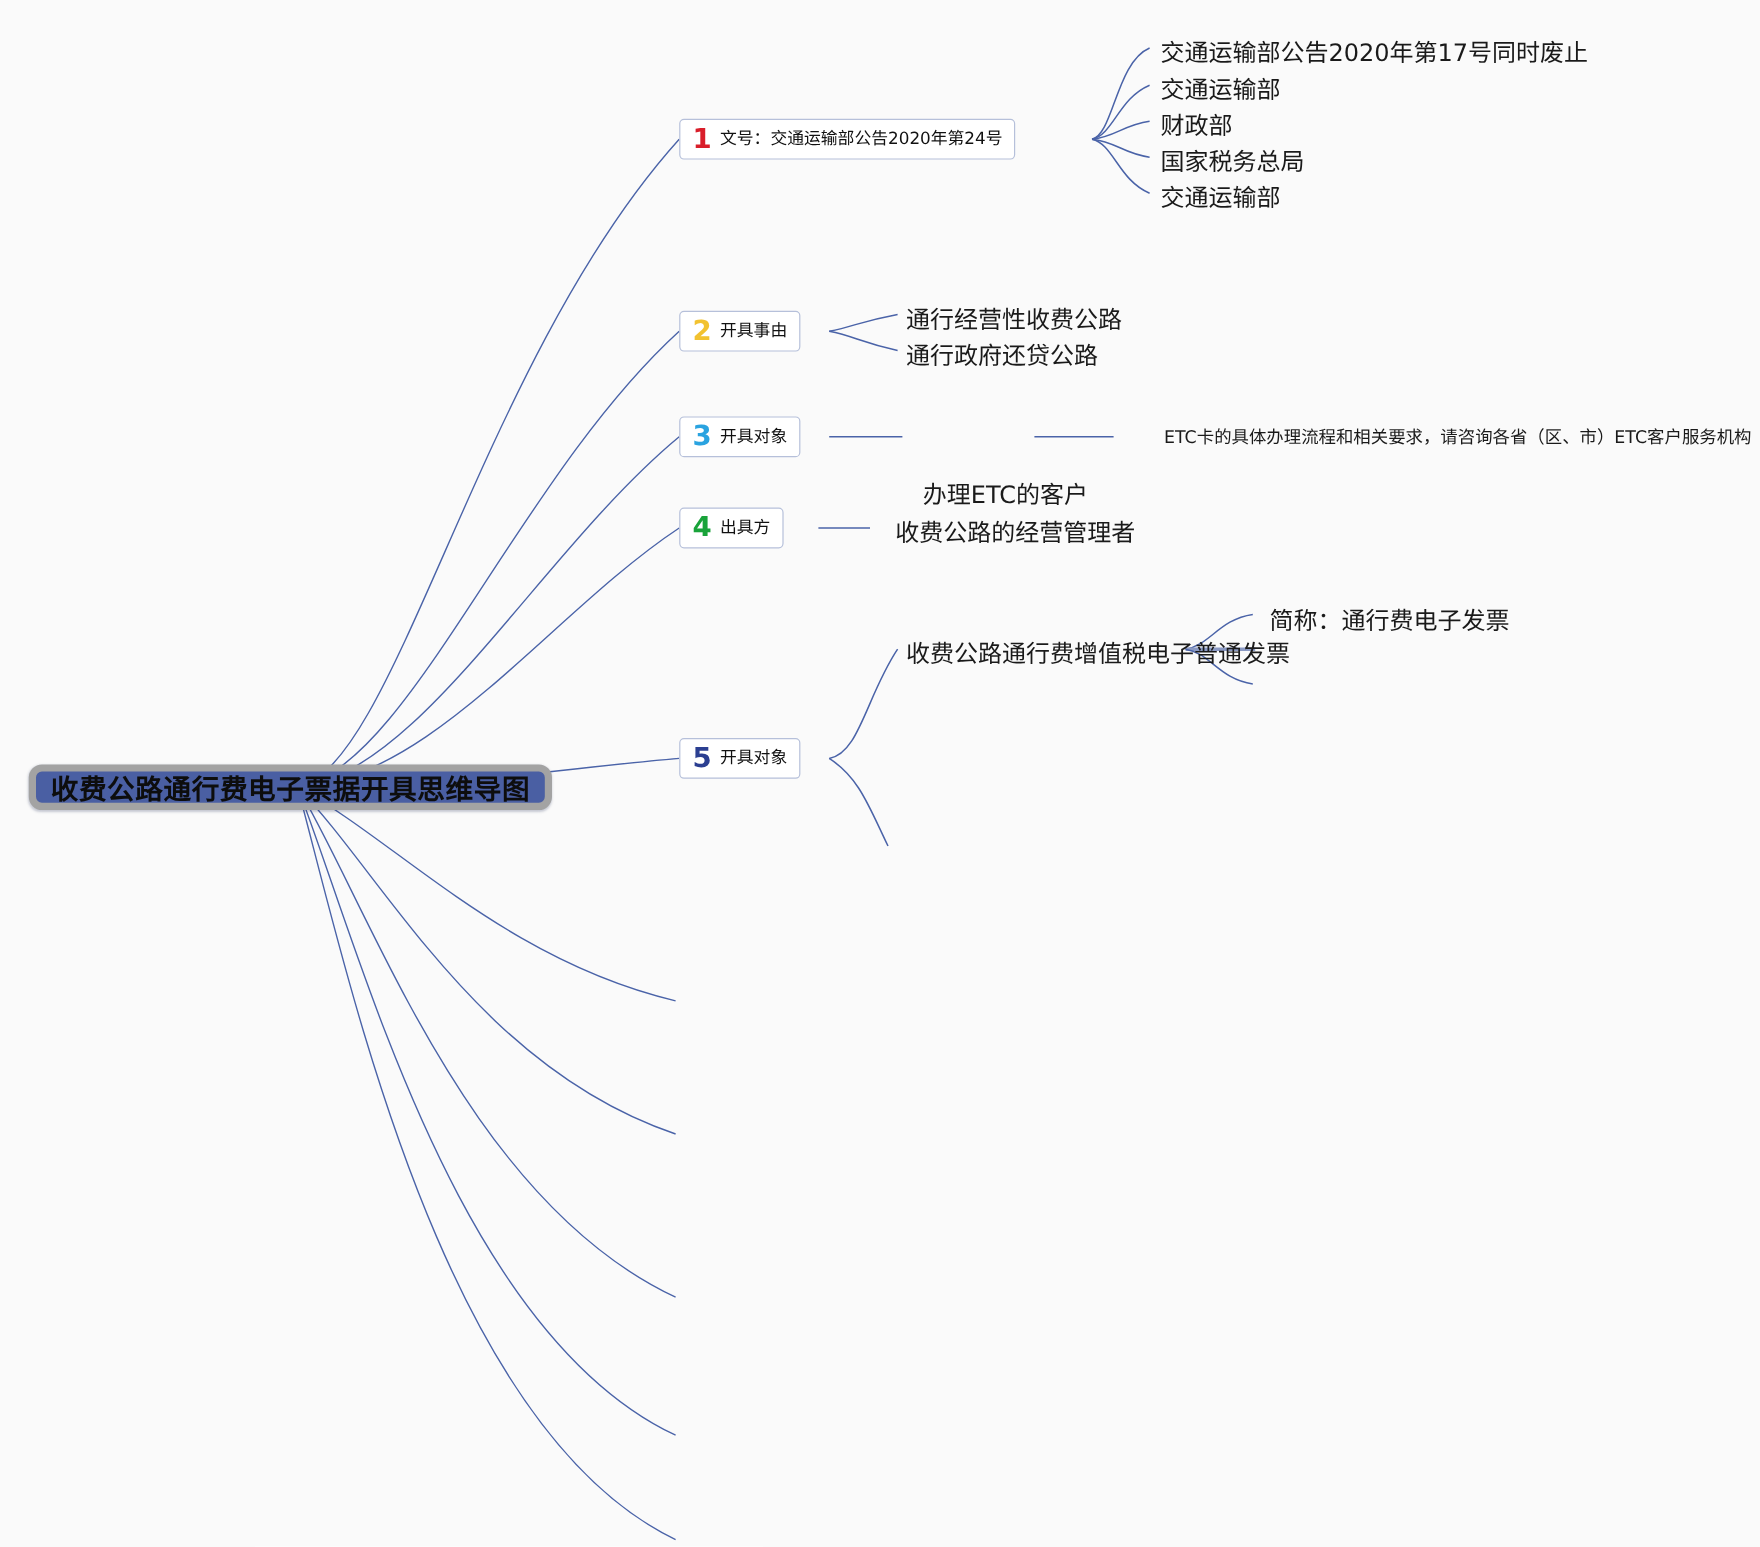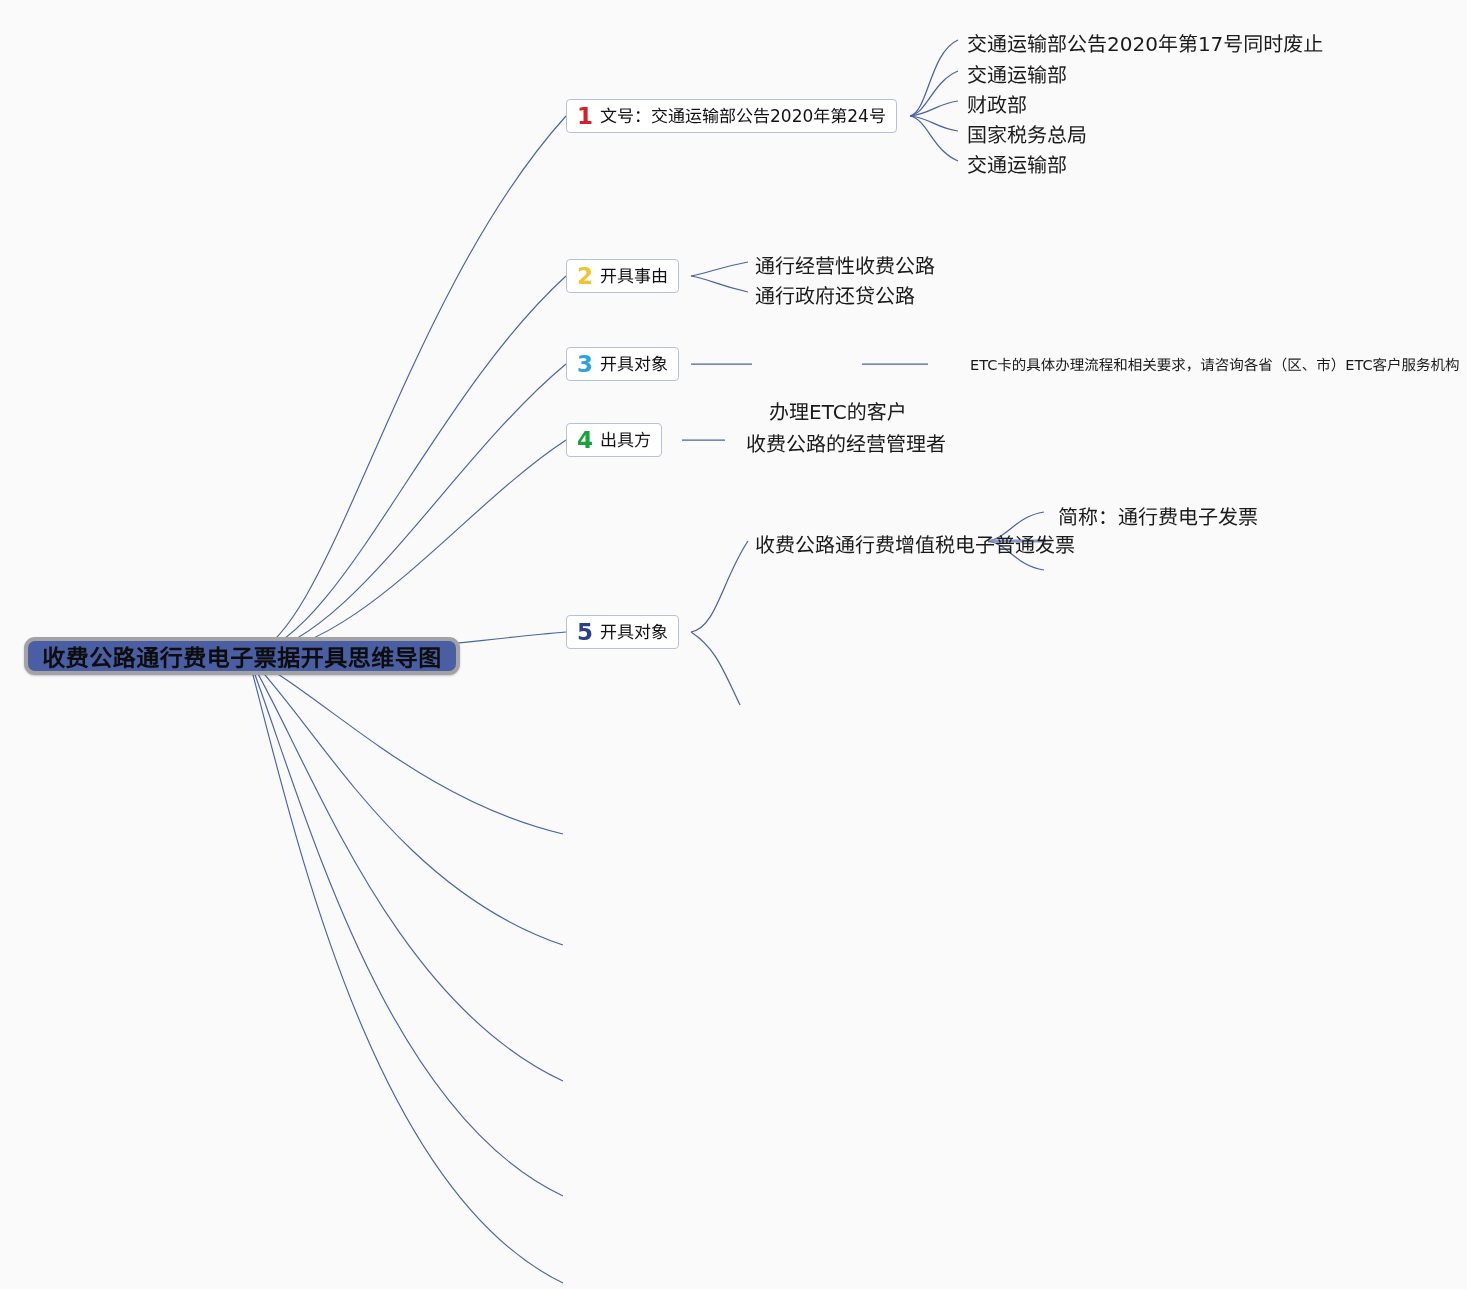--- a/index.html
+++ b/index.html
@@ -27,21 +27,21 @@
 
   
   .root-node {
     position: absolute;
     left: 24px;
     top: 637px;
     width: 436px;
     height: 38px;
     box-sizing: border-box;
     background: #4a5fa3;
-    border: 4px solid #a3a3a3;
+    border: 6px solid #a3a3a3;
     border-radius: 11px;
     display: flex;
     align-items: center;
     justify-content: center;
     box-shadow: 0 1px 2px rgba(40,50,90,0.25);
   }
   .root-label {
     color: #0d0d0d;
     font-size: 23px;
     font-weight: bold;
@@ -64,21 +64,21 @@
     white-space: nowrap;
   }
   .topic-num {
     font-size: 23px;
     font-weight: bold;
     line-height: 1;
     padding-right: 7px;
     font-family: "DejaVu Sans", "Liberation Sans", sans-serif;
   }
   .topic-text {
-    font-size: 17px;
+    font-size: 14px;
     color: #111111;
     line-height: 1;
     font-family: "DejaVu Sans", "Liberation Sans", sans-serif;
   }
 
   
   .leaf {
     position: absolute;
     font-size: 20px;
     color: #1a1a1a;

